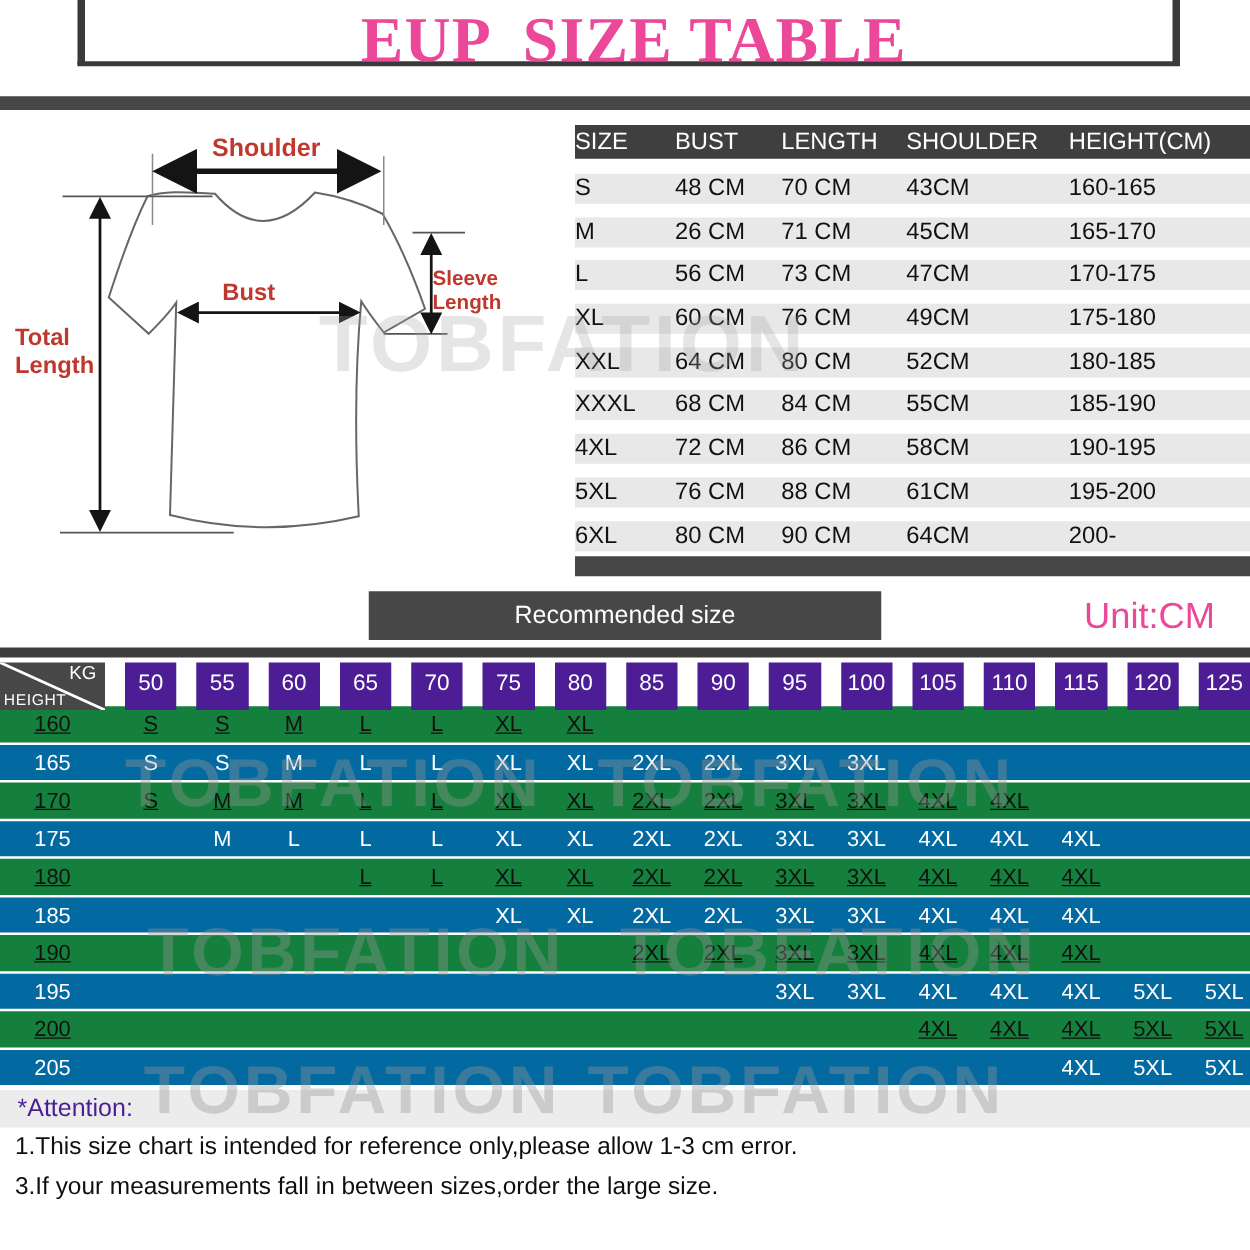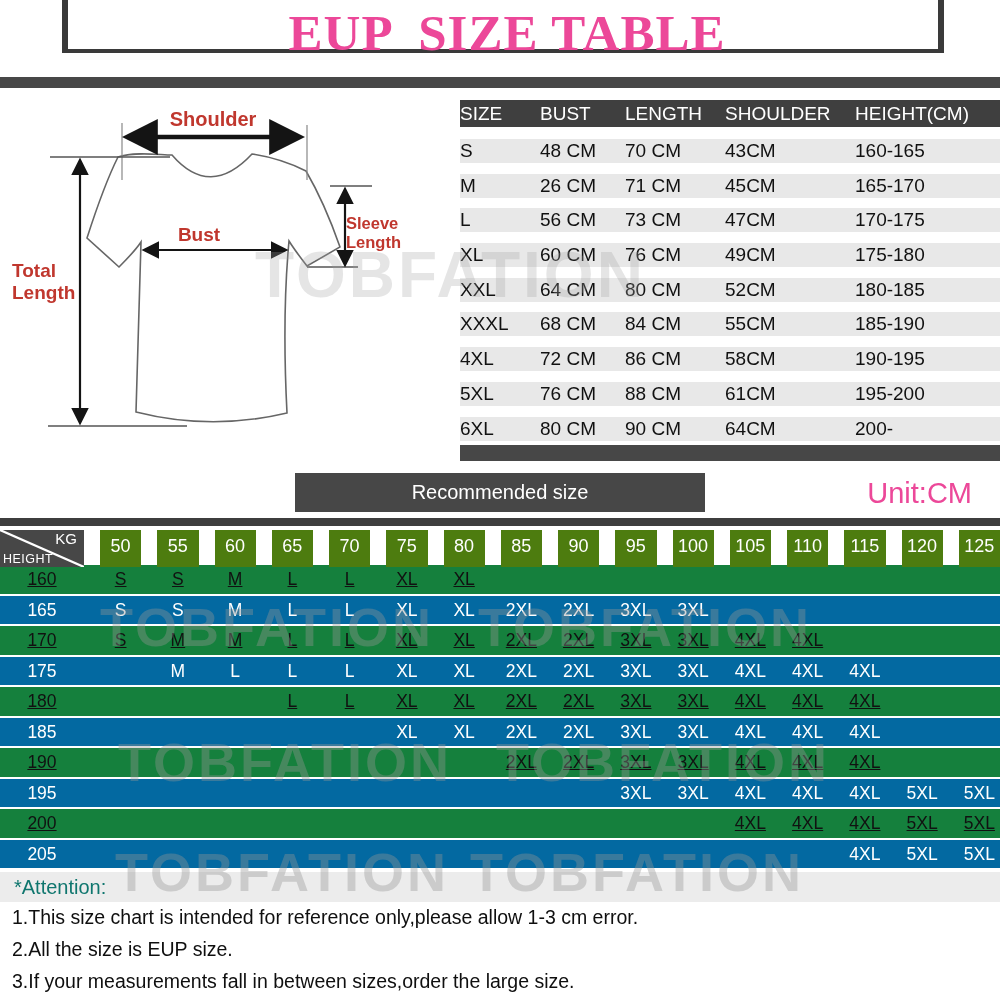--- a/index.html
+++ b/index.html
@@ -37,32 +37,32 @@
   
   #recommended-button{position:absolute;left:295px;top:473px;width:410px;height:39px;background:#474747;
       color:#fff;font-size:20px;text-align:center;line-height:39px;}
   #unit-label{position:absolute;right:28px;top:477px;font-size:29px;color:#ec4899;}
   #mid-divider{position:absolute;left:0;top:518px;width:1000px;height:8px;background:#3e3e3e;}
 
   
   #matrix{position:absolute;left:0;top:530px;width:1000px;}
   .mgrid{display:grid;grid-template-columns:84px repeat(16,1fr);column-gap:16px;}
   #matrix-header{height:33px;}
-  .wbox{background:#4d7c0f;color:#fff;font-size:18px;text-align:center;line-height:33px;}
+  .wbox{background:#4c1d95;color:#fff;font-size:18px;text-align:center;line-height:33px;}
   #axis-cell{position:relative;background:#474747;color:#fff;}
   #axis-cell .kg{position:absolute;top:0px;right:7px;font-size:15px;line-height:17px;}
   #axis-cell .hgt{position:absolute;bottom:1px;left:3px;font-size:12.5px;letter-spacing:.5px;line-height:14px;}
   .mrow{height:28.5px;line-height:28.5px;margin-top:2px;}
   .mrow.light{background:#15803d;color:#111;text-decoration:underline;}
   .mrow.dark{background:#0369a1;color:#fff;}
   .mcell{text-align:center;font-size:17.5px;}
 
   
   #attention-band{position:absolute;left:0;top:872px;width:1000px;height:30px;background:#ececec;}
-  #attention-heading{position:absolute;left:14px;top:4px;color:#0f766e;font-size:20px;}
+  #attention-heading{position:absolute;left:14px;top:4px;color:#4c1d95;font-size:20px;}
   #notes{position:absolute;left:12px;top:906px;}
   .note{font-size:19.5px;line-height:23px;margin-bottom:9px;color:#0f0f0f;}
 
   
   .watermark{position:absolute;font-weight:bold;color:rgba(150,150,150,0.38);
       letter-spacing:3px;font-size:54px;pointer-events:none;z-index:6;white-space:nowrap;}
   #wm1{left:255px;top:238px;font-size:64px;color:rgba(160,160,160,0.28);}
   #wm2{left:100px;top:596px;} #wm3{left:478px;top:596px;}
   #wm4{left:118px;top:731px;} #wm5{left:496px;top:731px;}
   #wm6{left:115px;top:841px;} #wm7{left:470px;top:841px;}
@@ -409,21 +409,20 @@
           <div class="mcell">5XL</div>
         </div>
       </div>
   </div>
 
   <div id="attention-band">
     <div id="attention-heading">*Attention:</div>
   </div>
   <div id="notes">
       <div class="note">1.This size chart is intended for reference only,please allow 1-3 cm error.</div>
-      <div class="note">2.All the size is EUP size.</div>
       <div class="note">3.If your measurements fall in between sizes,order the large size.</div>
     </div>
 
   <div class="watermark" id="wm1">TOBFATION</div>
   <div class="watermark" id="wm2">TOBFATION</div>
   <div class="watermark" id="wm3">TOBFATION</div>
   <div class="watermark" id="wm4">TOBFATION</div>
   <div class="watermark" id="wm5">TOBFATION</div>
   <div class="watermark" id="wm6">TOBFATION</div>
   <div class="watermark" id="wm7">TOBFATION</div>

